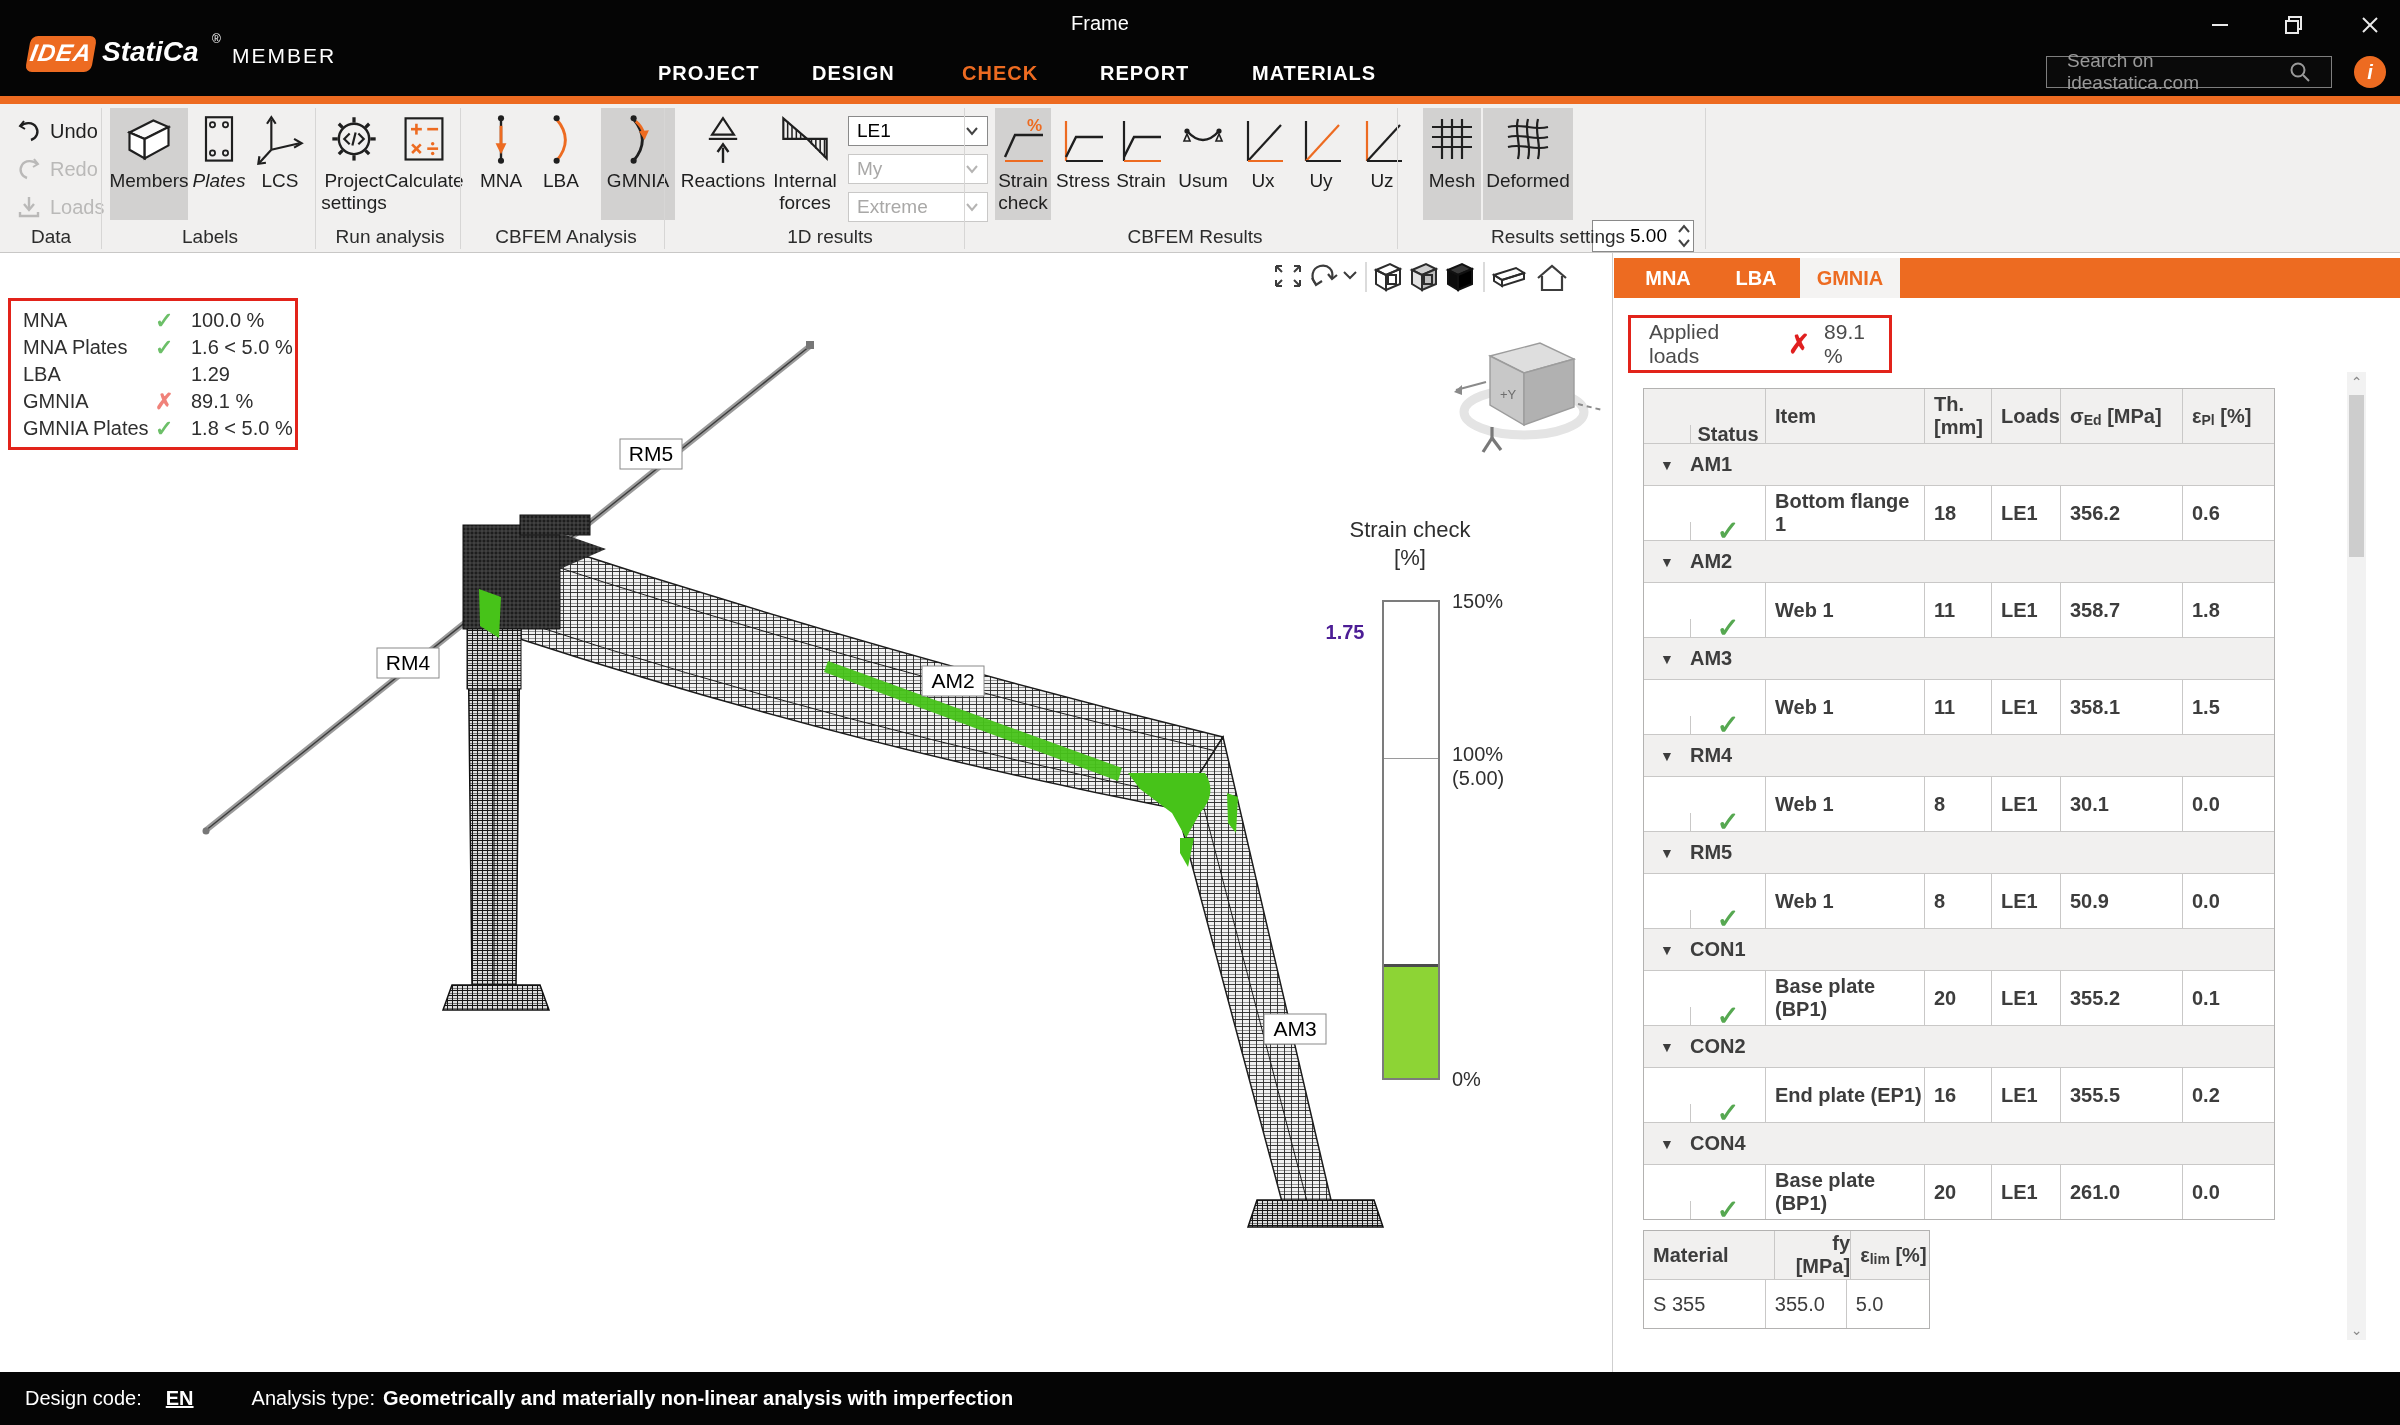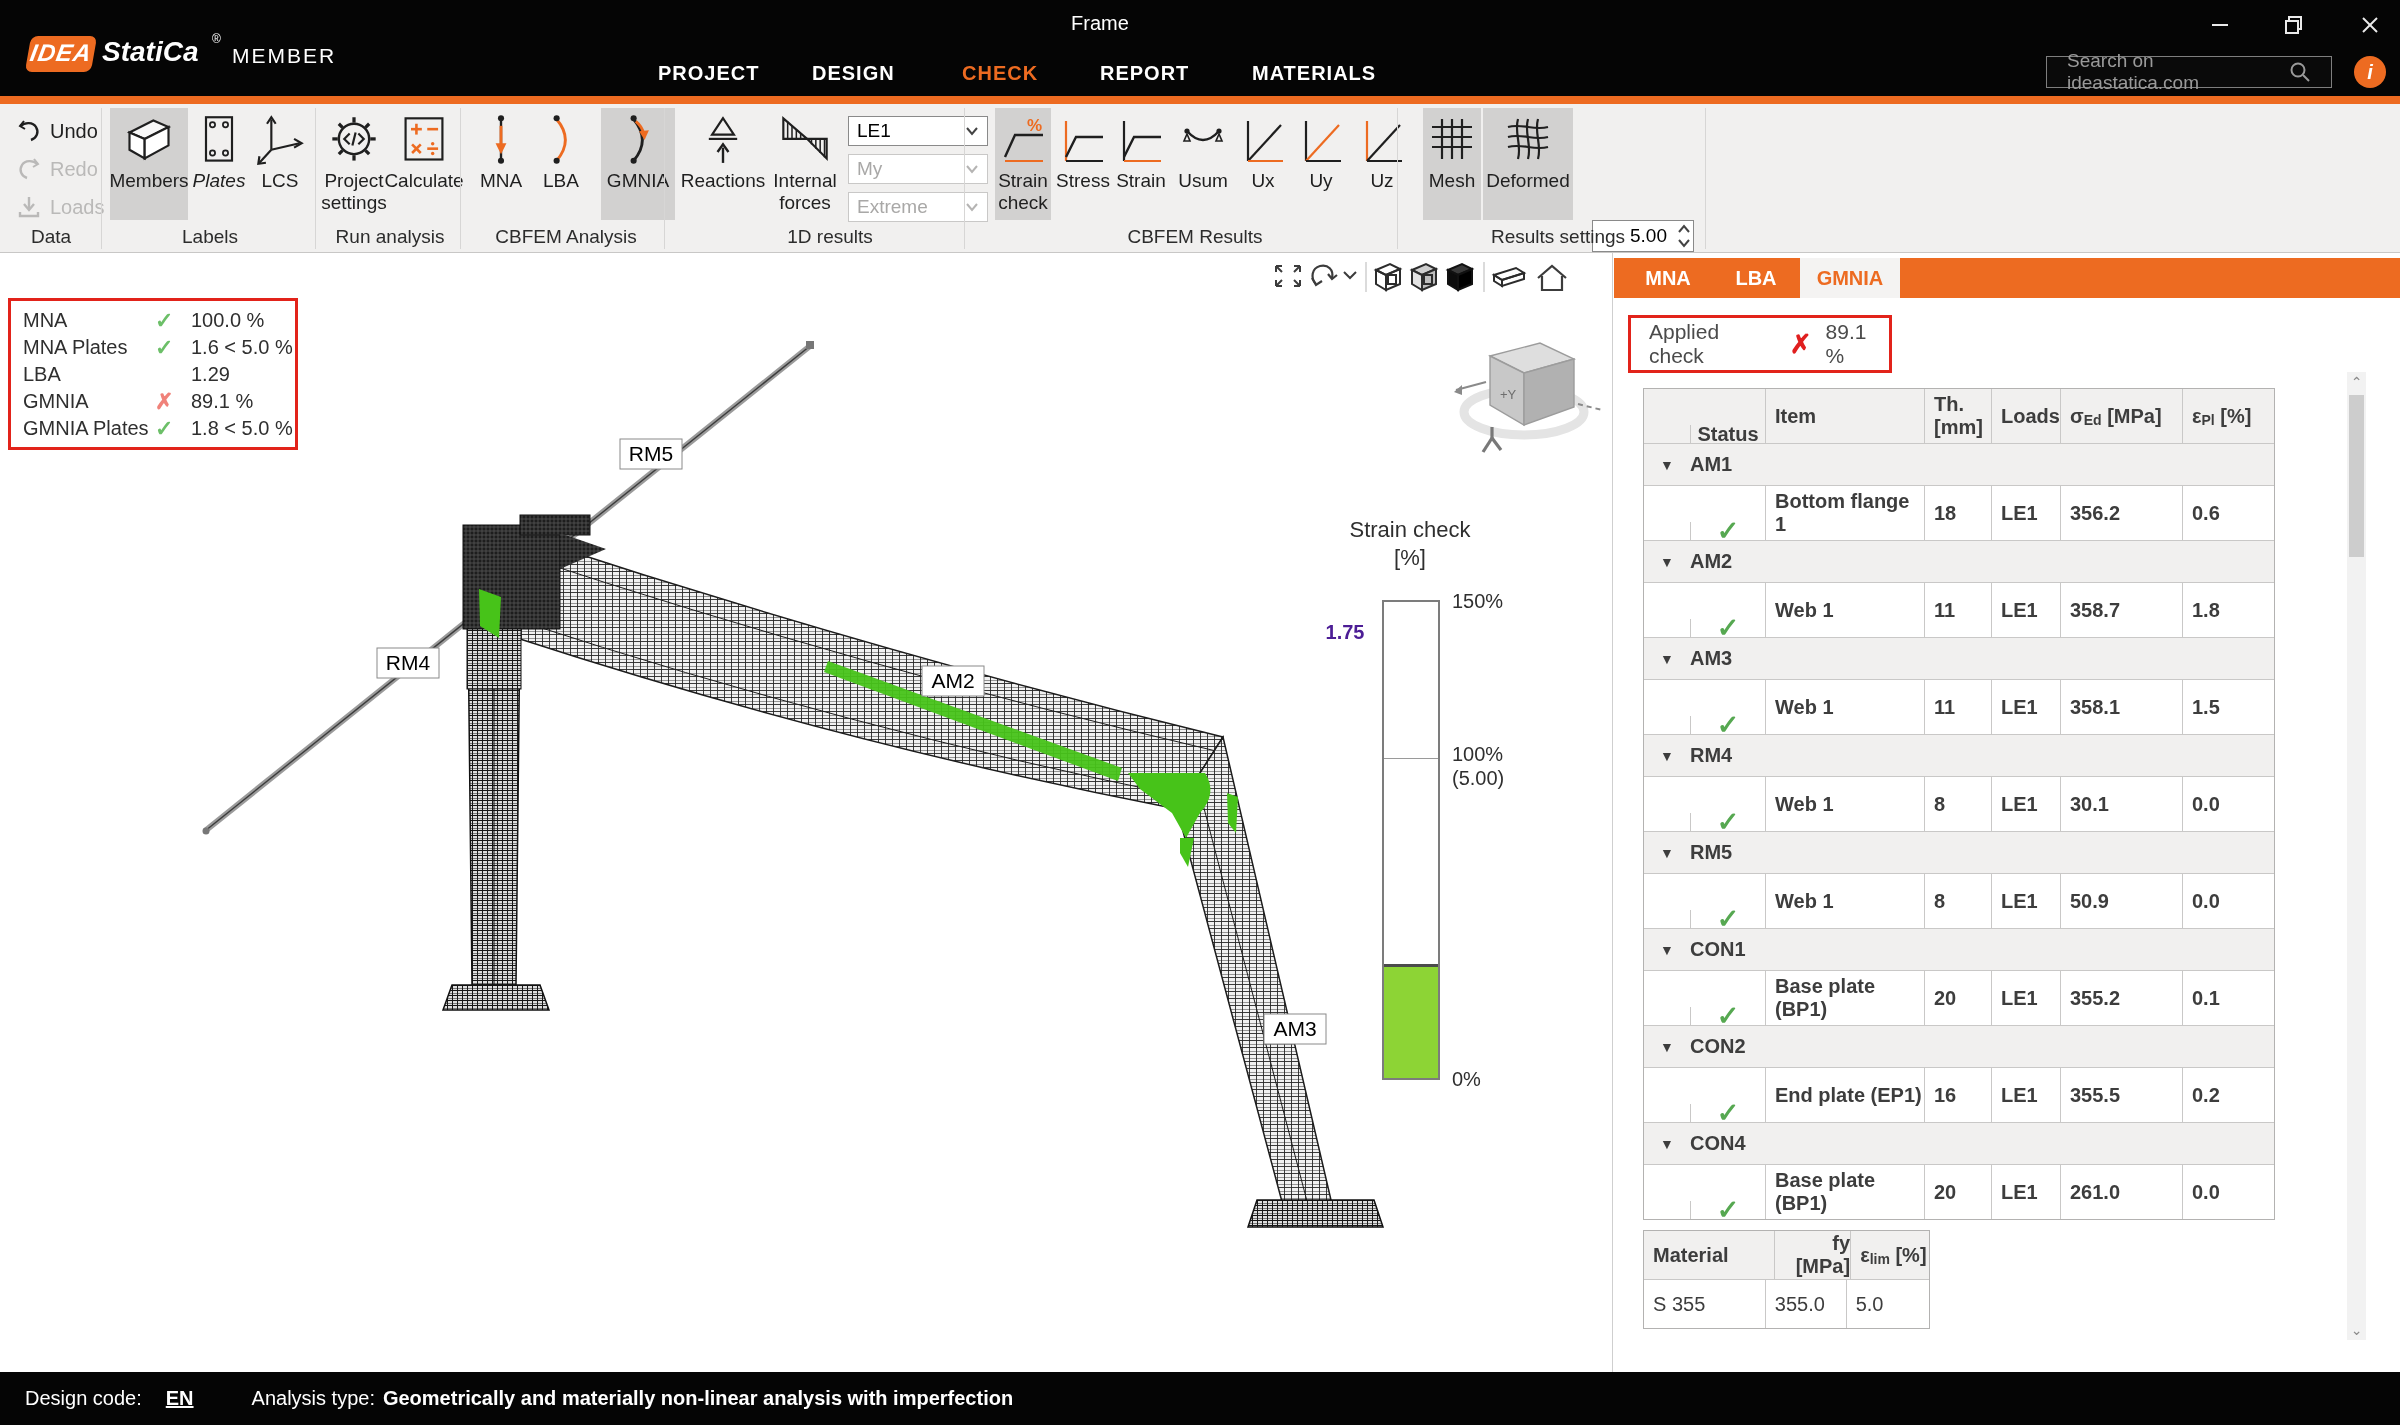--- a/index.html
+++ b/index.html
@@ -616,21 +616,21 @@
 </div>
 
 <div class="panel">
   <div class="ptabs">
     <div class="ptab">MNA</div>
     <div class="ptab">LBA</div>
     <div class="ptab active">GMNIA</div>
   </div>
 
   <div class="appliedbox">
-    <span>Applied check</span>
+    <span>Applied loads</span>
     <span class="x">✗</span>
     <span>89.1 %</span>
   </div>
 
   <div class="rtable">
     <div class="trow th">
       <div class="cell c0"></div>
       <div class="cell c1">Status</div>
       <div class="cell c2">Item</div>
       <div class="cell c3" style="flex-direction:column;align-items:flex-start;justify-content:center;">

